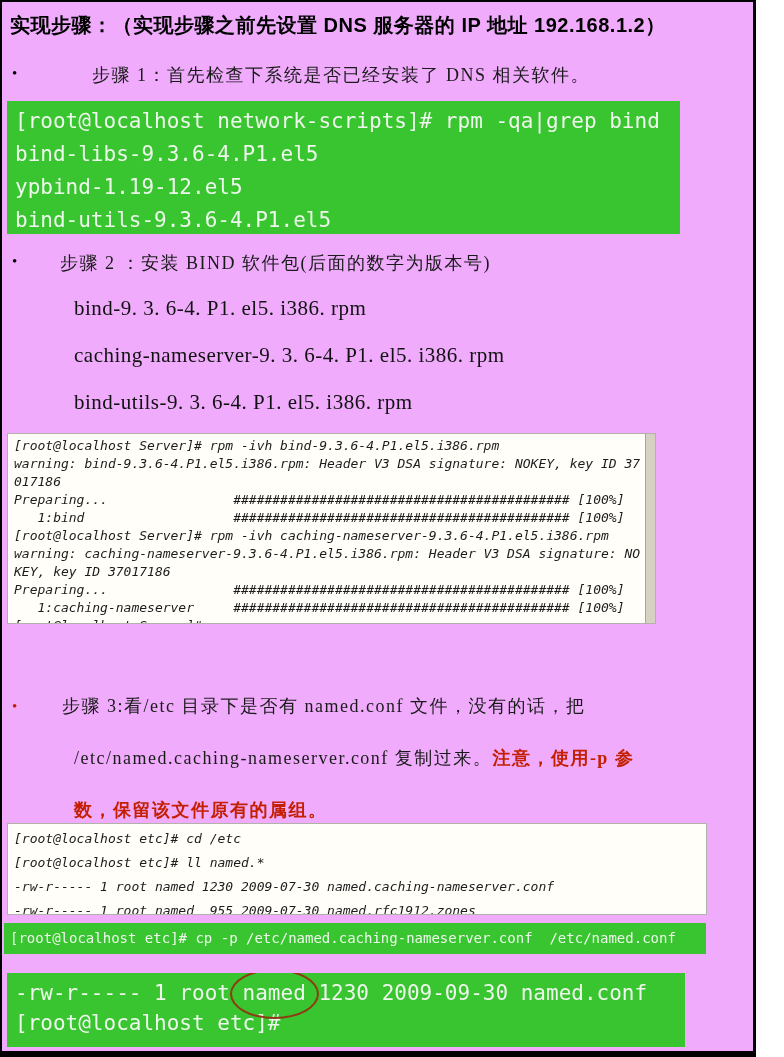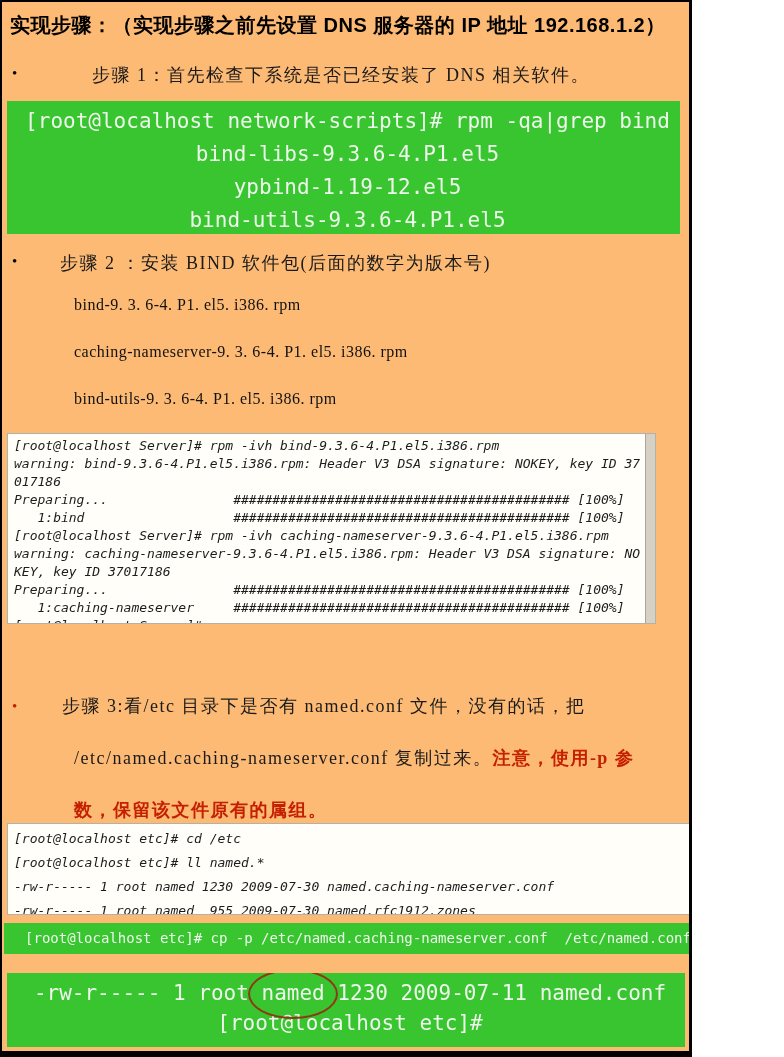--- a/index.html
+++ b/index.html
@@ -1,18 +1,18 @@
 <!DOCTYPE html>
 <html><head>
 <meta charset="utf-8">
 <style>
   html,body { margin:0; padding:0; background:#fff; }
   .page {
-    position:relative; width:692px; height:1057px;
-    box-sizing:border-box; background:#fdba74;
+    position:relative; width:756px; height:1057px;
+    box-sizing:border-box; background:#f0abfc;
     border:2px solid #000; border-right-width:3px; border-bottom-width:6px;
     overflow:hidden;
     font-family:"Liberation Serif", serif; color:#1a1a1a;
   }
   .title {
     position:absolute; left:8px; top:10px; width:760px;
     font-family:"Liberation Sans", sans-serif; font-weight:bold;
     font-size:20px; letter-spacing:0.5px; color:#000; white-space:nowrap;
   }
   .bullet { position:absolute; left:10px; font-size:15px; color:#000; }
@@ -21,29 +21,29 @@
   .b3 { top:696px; color:#c41f00; }
   .step { position:absolute; font-size:18px; letter-spacing:1.5px; white-space:nowrap; color:#1a1a1a; }
   .s1 { left:58px; top:61px;margin-left:32px; }
   .s2 { left:58px; top:249px; }
   .s3a { left:60px; top:692px; }
   .s3b { left:72px; top:744px; }
   .s3c { left:72px; top:796px; }
   .red { color:#c41f00; }
   .bold { font-weight:bold; }
   .pkg {
-    position:absolute; left:72px; font-size:16px; letter-spacing:0.5px;
+    position:absolute; left:72px; font-size:21px; letter-spacing:0.5px;
     color:#111; white-space:nowrap; font-family:"Liberation Serif", serif;
   }
   .p1 { top:294px; } .p2 { top:341px; } .p3 { top:388px; }
 
   .green {
     position:absolute; background:#38c52f; color:#eef7ec;
     font-family:"DejaVu Sans Mono", monospace;
-    overflow:hidden; box-sizing:border-box; margin:0;text-align:center;
+    overflow:hidden; box-sizing:border-box; margin:0;
   }
   .gb1 { left:5px; top:99px; width:673px; height:133px;
          font-size:21px; line-height:33px; padding:4px 0 0 8px; white-space:pre; }
   .gbar { left:2px; top:921px; width:702px; height:31px;
           font-size:14px; line-height:23px; padding:4px 0 0 6px; }
   .gb2 { left:5px; top:971px; width:678px; height:74px;
          font-size:21px; line-height:30px; padding:5px 0 0 8px; }
   .line { display:block; white-space:pre; }
   .clip2 { padding-left:26px; opacity:0.85; }
 
@@ -118,17 +118,17 @@
 -rw-r----- 1 root named  955 2009-07-30 named.rfc1912.zones
 [root@localhost etc]#</pre>
   </div>
 
   <div class="green gbar">
     <span class="line">[root@localhost etc]# cp -p /etc/named.caching-nameserver.conf  /etc/named.conf</span>
     <span class="line clip2">是不要当</span>
   </div>
 
   <div class="green gb2">
-    <span class="line"><span>-rw-r----- 1 root </span><span class="circled"><span>named</span><i class="ellipse"></i></span><span> 1230 2009-07-11 named.conf</span></span>
+    <span class="line"><span>-rw-r----- 1 root </span><span class="circled"><span>named</span><i class="ellipse"></i></span><span> 1230 2009-09-30 named.conf</span></span>
     <span class="line">[root@localhost etc]#</span>
   </div>
 
 </div>
 
 </body></html>

